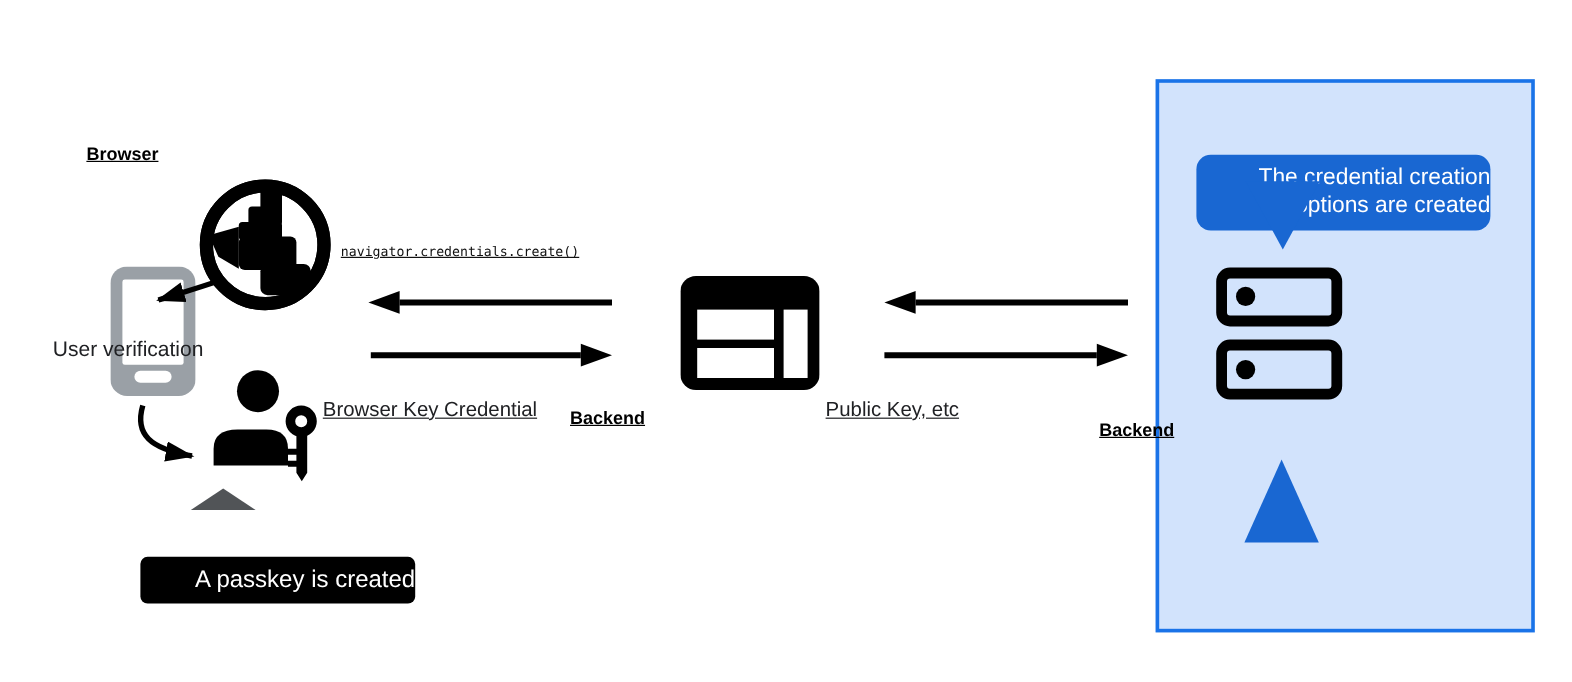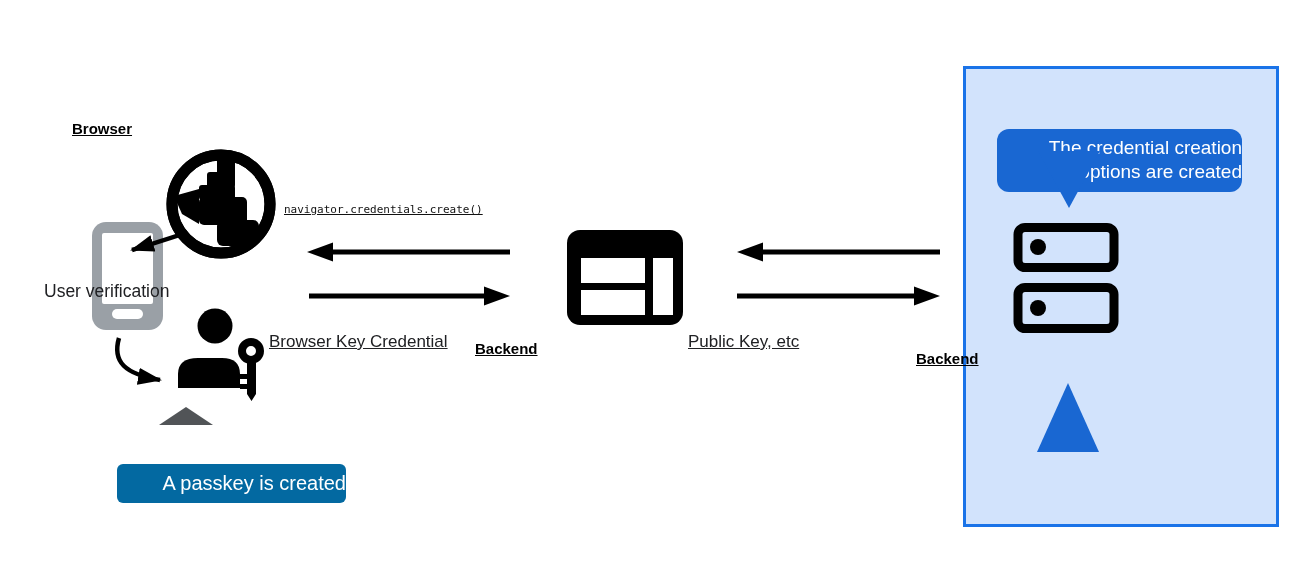--- a/index.html
+++ b/index.html
@@ -17,21 +17,21 @@
     background:#d2e3fc;border:3px solid #1a73e8;z-index:0;
   }
   .tooltip{
     position:absolute;color:#fff;text-align:right;white-space:pre-line;z-index:5;margin-top:40px;
   }
   .tooltip.blue{
     background:#1967d2;border-radius:12px;width:245px;height:63px;
     font-size:19px;line-height:24px;padding-top:7px;box-sizing:border-box;
   }
   .tooltip.gray{
-    background:#0369a1;border-radius:6px;width:229px;height:39px;
+    background:#000000;border-radius:6px;width:229px;height:39px;
     font-size:20px;line-height:39px;
   }
   .tail{position:absolute;width:0;height:0;z-index:5;}
   .tail.down{border-left:31px solid transparent;border-right:31px solid transparent;border-top:57px solid #1967d2;}
   .tail.up-blue{border-left:31px solid transparent;border-right:31px solid transparent;border-bottom:69px solid #1967d2;}
   .tail.up-gray{border-left:27px solid transparent;border-right:27px solid transparent;border-bottom:18px solid #515457;}
   svg{display:block;}
   .z1{z-index:1}.z2{z-index:2}.z3{z-index:3}.z4{z-index:4}.z5{z-index:5}
 </style>
 </head>

